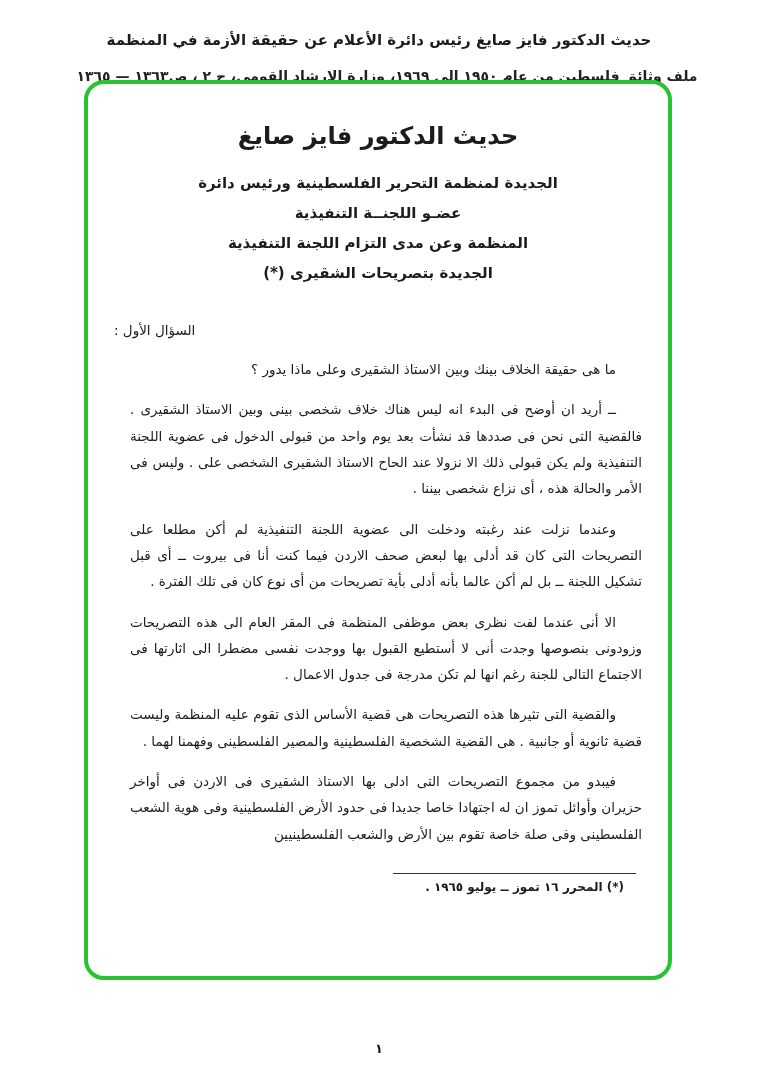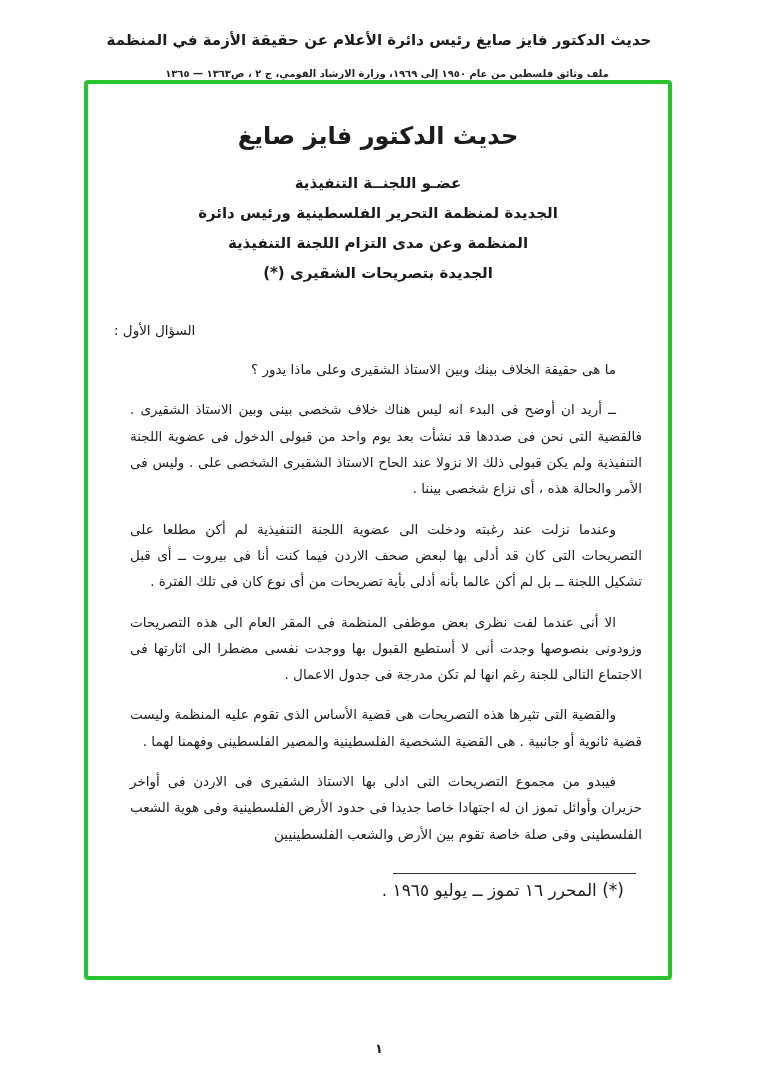--- a/index.html
+++ b/index.html
@@ -20,34 +20,34 @@
     text-align: center;
     padding-top: 12px;
   }
   .page-header .hdr-title {
     font-size: 15px;
     font-weight: bold;
     margin: 16px;
     line-height: 1.6;
   }
   .page-header .hdr-source {
-    font-size: 10px;
+    font-size: 14px;
     font-weight: bold;
     margin-top: 4px;
     color: #222;
     padding-left: 16px;
   }
   .content-frame {
     position: absolute;
     left: 84px;
     top: 80px;
     width: 588px;
     height: 900px;
     border: 4px solid #29c32f;
-    border-radius: 4px;
+    border-radius: 20px;
     box-sizing: border-box;
     background: #ffffff;
     padding: 38px 26px 0 26px;
   }
   .doc-title {
     text-align: center;
     font-size: 24px;
     font-weight: bold;
     margin: 0 0 18px 0;
     letter-spacing: 0.5px;
@@ -80,23 +80,24 @@
   }
   .footnote-rule {
     border: 0;
     border-top: 1.5px solid #333;
     width: 46%;
     margin: 0 6px 6px auto; 
     margin-right: 6px;
     margin-left: auto;
   }
   .footnote-text {
-    font-size: 17px;
+    font-size: 12px;
     text-align: right;
     padding-right: 18px;
+    font-weight: bold;
   }
   .page-number {
     position: absolute;
     bottom: 22px;
     left: 0;
     right: 0;
     text-align: center;
     font-size: 13px;
     font-weight: bold;
   }
@@ -106,22 +107,22 @@
 
 <header class="page-header">
   <h1 class="hdr-title">حديث الدكتور فايز صايغ رئيس دائرة الأعلام عن حقيقة الأزمة في المنظمة</h1>
   <div class="hdr-source">ملف وثائق فلسطين من عام ١٩٥٠ إلى ١٩٦٩، وزارة الارشاد القومي، ج ٢ ، ص١٣٦٣ — ١٣٦٥</div>
 </header>
 
 <div class="content-frame" style="border-color: rgb(41, 195, 47);">
   <h2 class="doc-title">حديث الدكتور فايز صايغ</h2>
 
   <div class="doc-subtitle">
+    <span class="sub-line">الجديدة لمنظمة التحرير الفلسطينية ورئيس دائرة</span>
     <span class="sub-line">عضـو اللجنــة التنفيذية</span>
-    <span class="sub-line">الجديدة لمنظمة التحرير الفلسطينية ورئيس دائرة</span>
     <span class="sub-line">المنظمة وعن مدى التزام اللجنة التنفيذية</span>
     <span class="sub-line">الجديدة بتصريحات الشقيرى (*)</span>
   </div>
 
   <p class="section-heading">السؤال الأول :</p>
 
   <p class="question">ما هى حقيقة الخلاف بينك وبين الاستاذ الشقيرى وعلى ماذا يدور ؟</p>
 
   <p class="body-par">ــ أريد ان أوضح فى البدء انه ليس هناك خلاف شخصى بينى وبين الاستاذ الشقيرى . فالقضية التى نحن فى صددها قد نشأت بعد يوم واحد من قبولى الدخول فى عضوية اللجنة التنفيذية ولم يكن قبولى ذلك الا نزولا عند الحاح الاستاذ الشقيرى الشخصى على . وليس فى الأمر والحالة هذه ، أى نزاع شخصى بيننا .</p>
   <p class="body-par">وعندما نزلت عند رغبته ودخلت الى عضوية اللجنة التنفيذية لم أكن مطلعا على التصريحات التى كان قد أدلى بها لبعض صحف الاردن فيما كنت أنا فى بيروت ــ أى قبل تشكيل اللجنة ــ بل لم أكن عالما بأنه أدلى بأية تصريحات من أى نوع كان فى تلك الفترة .</p>

